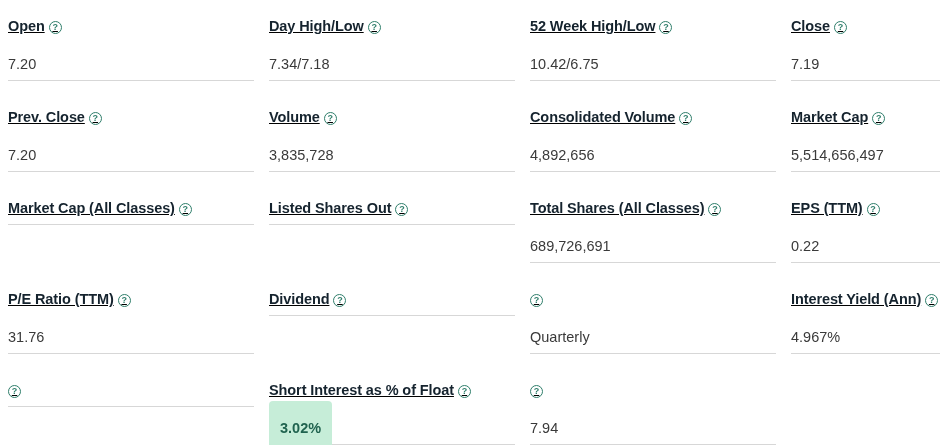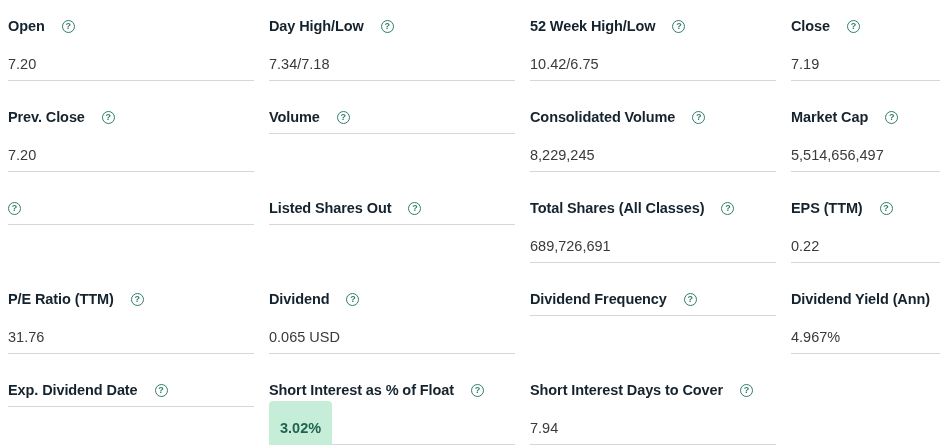--- a/index.html
+++ b/index.html
@@ -17,23 +17,24 @@
   .grid{
     display:grid;
     grid-template-columns:repeat(4,261px);
     grid-auto-rows:91px;
     padding:16px 0 0 8px;
     width:940px;
   }
   .cell{padding-top:2px;width:246px;}
   .label-row{
     display:flex;
-    align-items:center;
-    gap:17px;
+    align-items:flex-end;
+    gap:4px;
     height:16px;
+    text-decoration:underline;
   }
   .label{
     font-size:14.5px;
     font-weight:700;
     color:var(--c-label);
     letter-spacing:-0.1px;
     white-space:nowrap;
     line-height:16px;
   }
   .help-icon{
@@ -131,44 +132,48 @@
       <div class="value-row">
         <span class="value">7.20</span>
       </div>
       <div class="divider"></div>
     </div>
     <div class="cell">
       <div class="label-row">
         <span class="label">Volume</span>
         <span class="help-icon">?</span>
       </div>
+      <div class="value-row">
+        <span class="value">3,835,728</span>
+      </div>
       <div class="divider"></div>
     </div>
     <div class="cell">
       <div class="label-row">
         <span class="label">Consolidated Volume</span>
         <span class="help-icon">?</span>
       </div>
       <div class="value-row">
-        <span class="value">8,229,245</span>
+        <span class="value">4,892,656</span>
       </div>
       <div class="divider"></div>
     </div>
     <div class="cell">
       <div class="label-row">
         <span class="label">Market Cap</span>
         <span class="help-icon">?</span>
       </div>
       <div class="value-row">
         <span class="value">5,514,656,497</span>
       </div>
       <div class="divider"></div>
     </div>
     <div class="cell">
       <div class="label-row">
+        <span class="label">Market Cap (All Classes)</span>
         <span class="help-icon">?</span>
       </div>
       <div class="divider"></div>
     </div>
     <div class="cell">
       <div class="label-row">
         <span class="label">Listed Shares Out</span>
         <span class="help-icon">?</span>
       </div>
       <div class="divider"></div>
@@ -201,62 +206,59 @@
       <div class="value-row">
         <span class="value">31.76</span>
       </div>
       <div class="divider"></div>
     </div>
     <div class="cell">
       <div class="label-row">
         <span class="label">Dividend</span>
         <span class="help-icon">?</span>
       </div>
-      <div class="value-row">
-        <span class="value">0.065 USD</span>
-      </div>
-      <div class="divider"></div>
-    </div>
-    <div class="cell">
-      <div class="label-row">
-        <span class="label">Dividend Frequency</span>
-        <span class="help-icon">?</span>
-      </div>
-      <div class="divider"></div>
-    </div>
-    <div class="cell">
-      <div class="label-row">
-        <span class="label">Dividend Yield (Ann)</span>
+      <div class="divider"></div>
+    </div>
+    <div class="cell">
+      <div class="label-row">
+        <span class="help-icon">?</span>
+      </div>
+      <div class="value-row">
+        <span class="value">Quarterly</span>
+      </div>
+      <div class="divider"></div>
+    </div>
+    <div class="cell">
+      <div class="label-row">
+        <span class="label">Interest Yield (Ann)</span>
         <span class="help-icon">?</span>
       </div>
       <div class="value-row">
         <span class="value">4.967%</span>
       </div>
       <div class="divider"></div>
     </div>
     <div class="cell">
       <div class="label-row">
-        <span class="label">Exp. Dividend Date</span>
         <span class="help-icon">?</span>
       </div>
       <div class="divider"></div>
     </div>
     <div class="cell">
       <div class="label-row">
         <span class="label">Short Interest as % of Float</span>
         <span class="help-icon">?</span>
       </div>
       <div class="value-row">
         <span class="value highlighted">3.02%</span>
       </div>
       <div class="divider"></div>
     </div>
     <div class="cell">
       <div class="label-row">
-        <span class="label">Short Interest Days to Cover</span>
         <span class="help-icon">?</span>
       </div>
       <div class="value-row">
         <span class="value">7.94</span>
       </div>
       <div class="divider"></div>
     </div>
   </div>
 
 </body></html>

